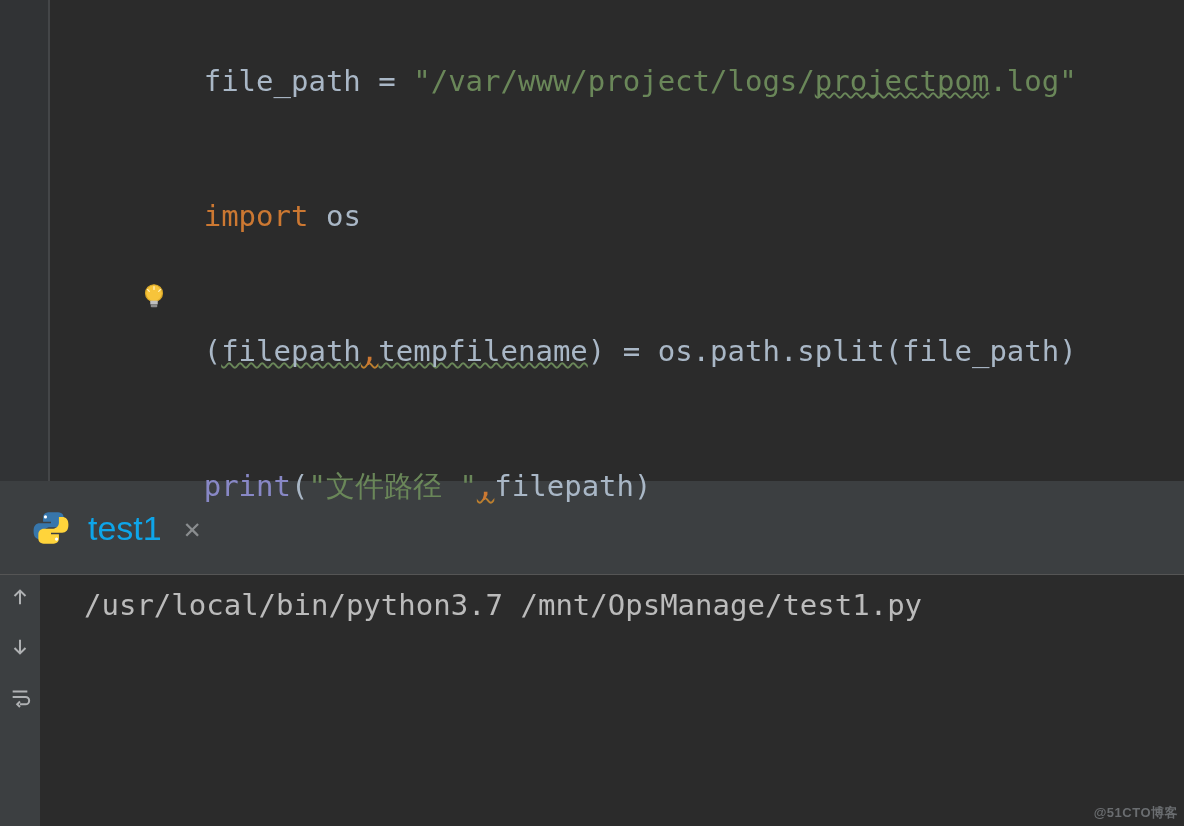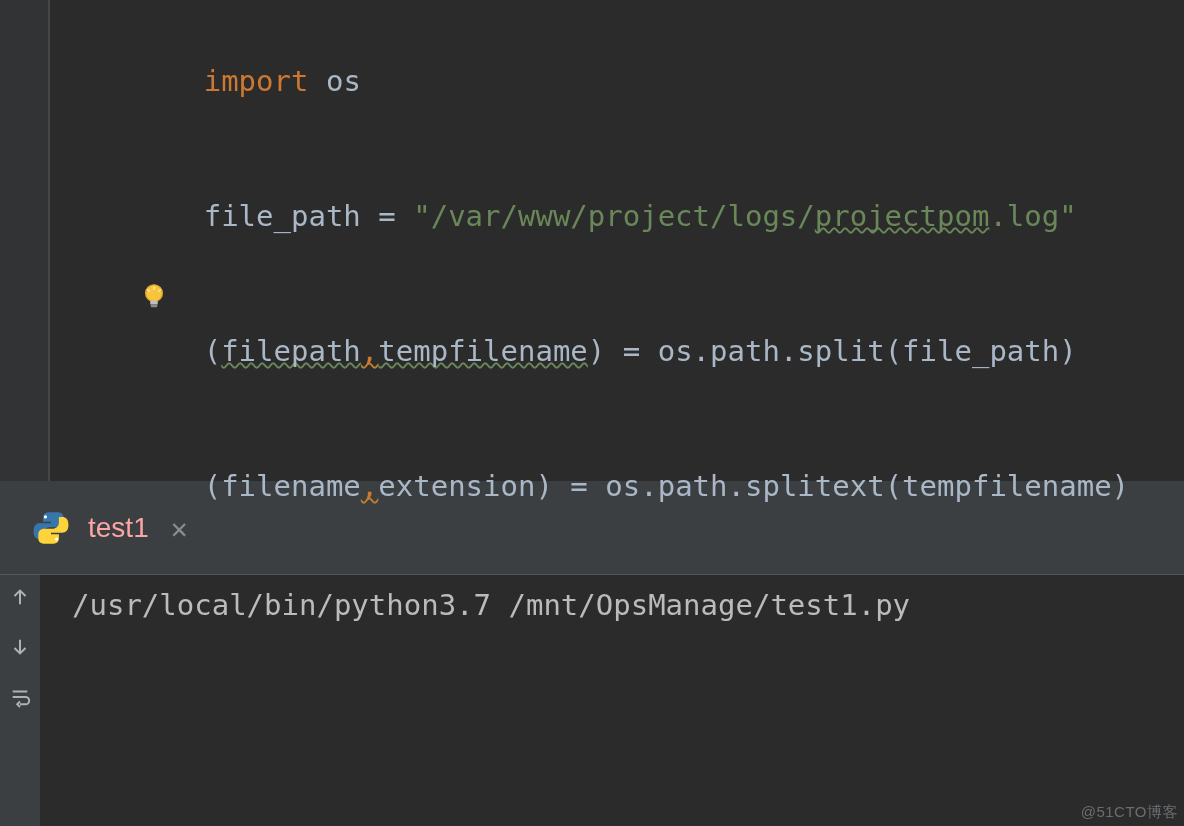--- a/index.html
+++ b/index.html
@@ -67,22 +67,22 @@
     border-top: 1px solid #3c3f41;
     border-bottom: 1px solid #555;
     background: #3c3f41;
     display: flex;
     align-items: center;
     padding-left: 32px;
     gap: 12px;
   }
   .py-icon { width: 38px; height: 38px; }
   .tab-label {
-    color: #fca5a5;
-    font-size: 28px;
+    color: #0ea5e9;
+    font-size: 34px;
     font-family: -apple-system, "Segoe UI", sans-serif;
     padding: 0 4px 0 6px;
   }
   .tab-close { color: #8a8d8f; font-size: 28px; margin-left: 6px; cursor: pointer; }
 
   
   .console-area {
     flex: 1;
     display: flex;
     background: #2b2b2b;
@@ -99,59 +99,57 @@
   }
   .console-gutter .tool-btn {
     width: 28px; height: 28px;
     display: flex; align-items: center; justify-content: center;
     color: #afb1b3;
     cursor: pointer;
   }
   .console-gutter svg { width: 22px; height: 22px; stroke: #afb1b3; fill: none; stroke-width: 2.2; }
   .console-text {
     flex: 1;
-    padding: 8px 0 0 32px;
+    padding: 8px 0 0 44px;
     color: #bbbbbb;
     font-size: 29px;
     line-height: 45px;
   }
   .console-text .cmd-line { white-space: pre; }
   .watermark {
     position: absolute;
     right: 6px; bottom: 4px;
-    font-size: 15px;
+    font-size: 13px;
     color: #6a6d70;
     font-family: sans-serif;
     letter-spacing: 0.5px;
+    font-weight: bold;
   }
 </style>
 </head>
 <body>
 
 <div class="ide-root">
 
   <div class="editor-area">
     <div class="gutter"></div>
     <div class="code-pane">
 
       <div class="code-line">
+        <span class="ident">file_path = </span><span class="str">"</span><span class="str">/var/www/project/logs/</span><span class="str typo">projectpom</span><span class="str">.log</span><span class="str">"</span>
+      </div>
+
+      <div class="code-line">
         <span class="kw-import">import</span><span class="punct"> </span><span class="kw-module">os</span>
       </div>
 
       <div class="code-line">
-        <span class="ident">file_path = </span><span class="str">"</span><span class="str">/var/www/project/logs/</span><span class="str typo">projectpom</span><span class="str">.log</span><span class="str">"</span>
-      </div>
-
-      <div class="code-line">
         <span class="punct">(</span><span class="ident typo">filepath</span><span class="warn-comma">,</span><span class="ident typo">tempfilename</span><span class="ident">) = os.path.split(file_path)</span>
       </div>
 
-      <div class="code-line">
-        <span class="punct">(</span><span class="ident">filename</span><span class="warn-comma">,</span><span class="ident">extension</span><span class="ident">) = os.path.splitext(tempfilename)</span>
-      </div>
 
       <div class="code-line">
         <span class="builtin">print</span><span class="punct">(</span><span class="str">"文件路径 "</span><span class="warn-comma">,</span><span class="ident">filepath)</span>
       </div>
 
       <div class="code-line">
         <span class="builtin">print</span><span class="punct">(</span><span class="str">"文件名（全）  "</span><span class="warn-comma">,</span><span class="ident">tempfilename)</span>
       </div>
 
       <div class="code-line">

